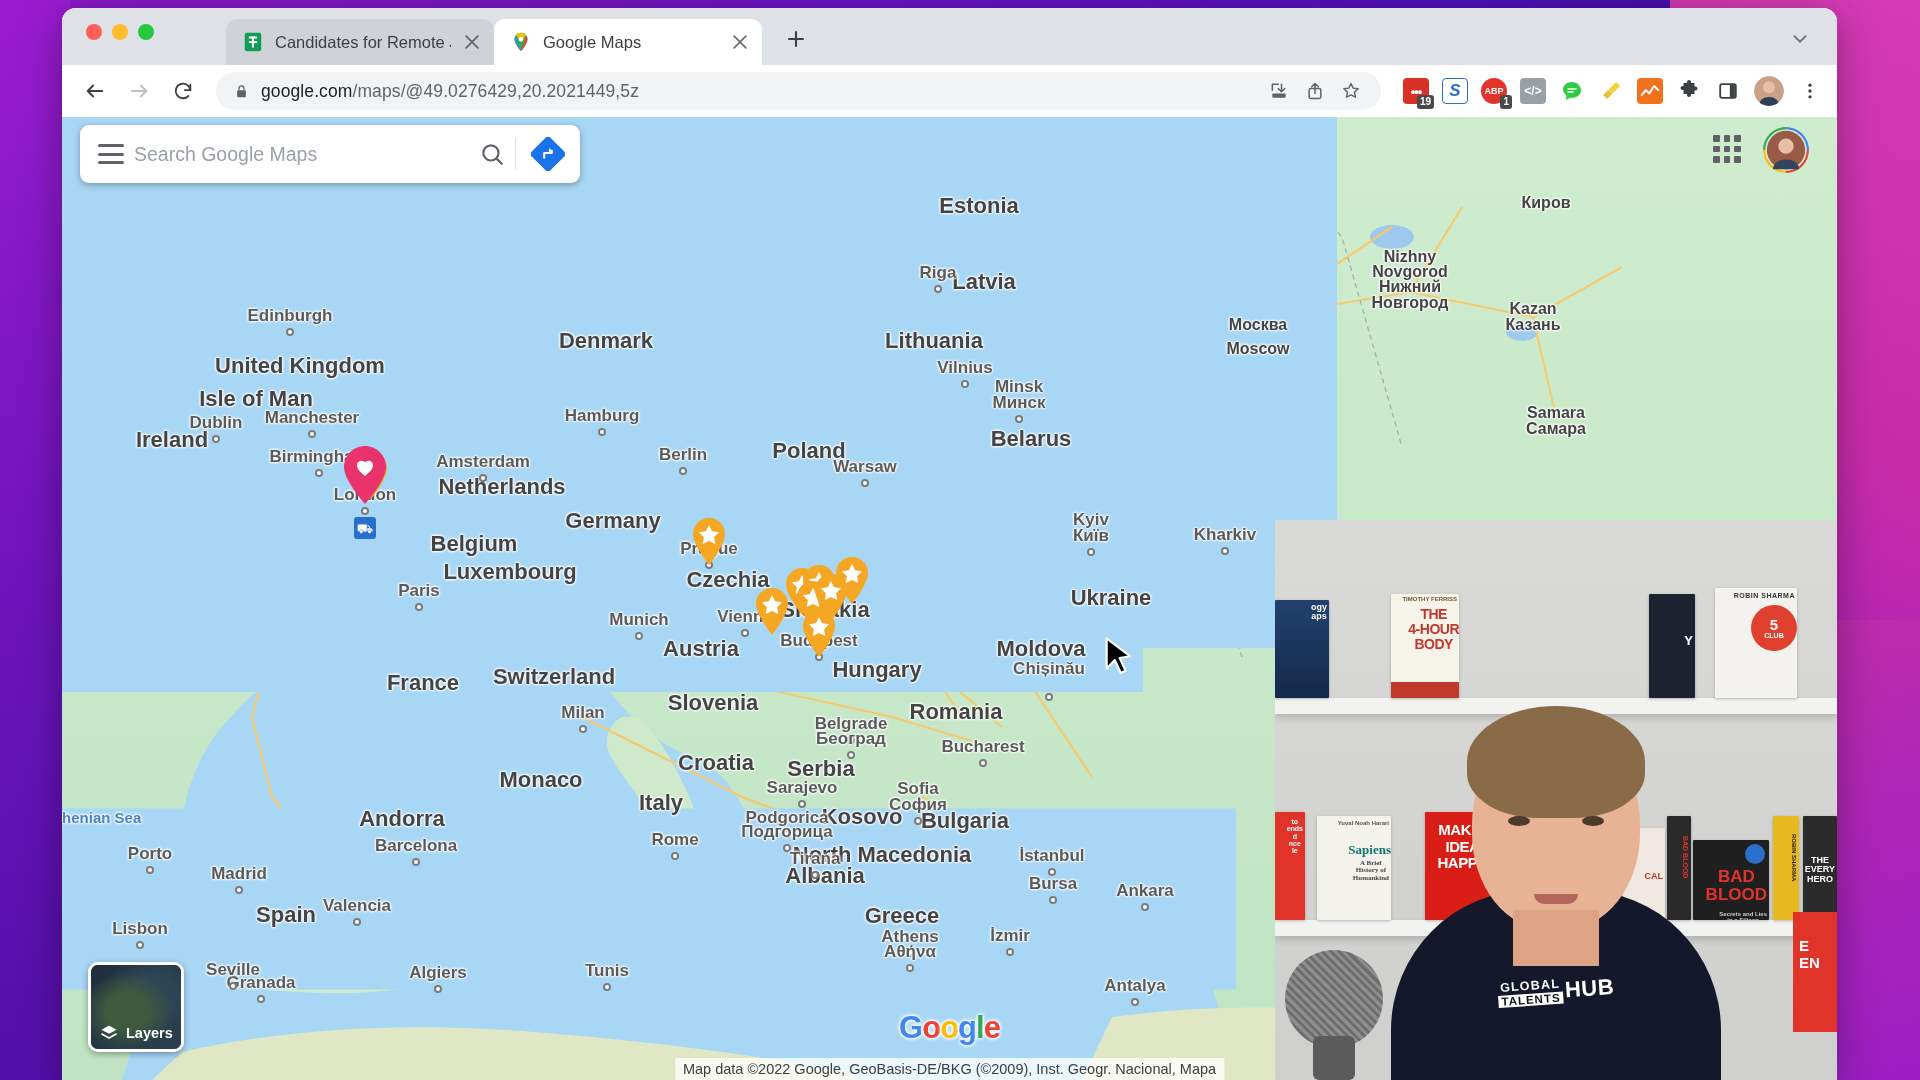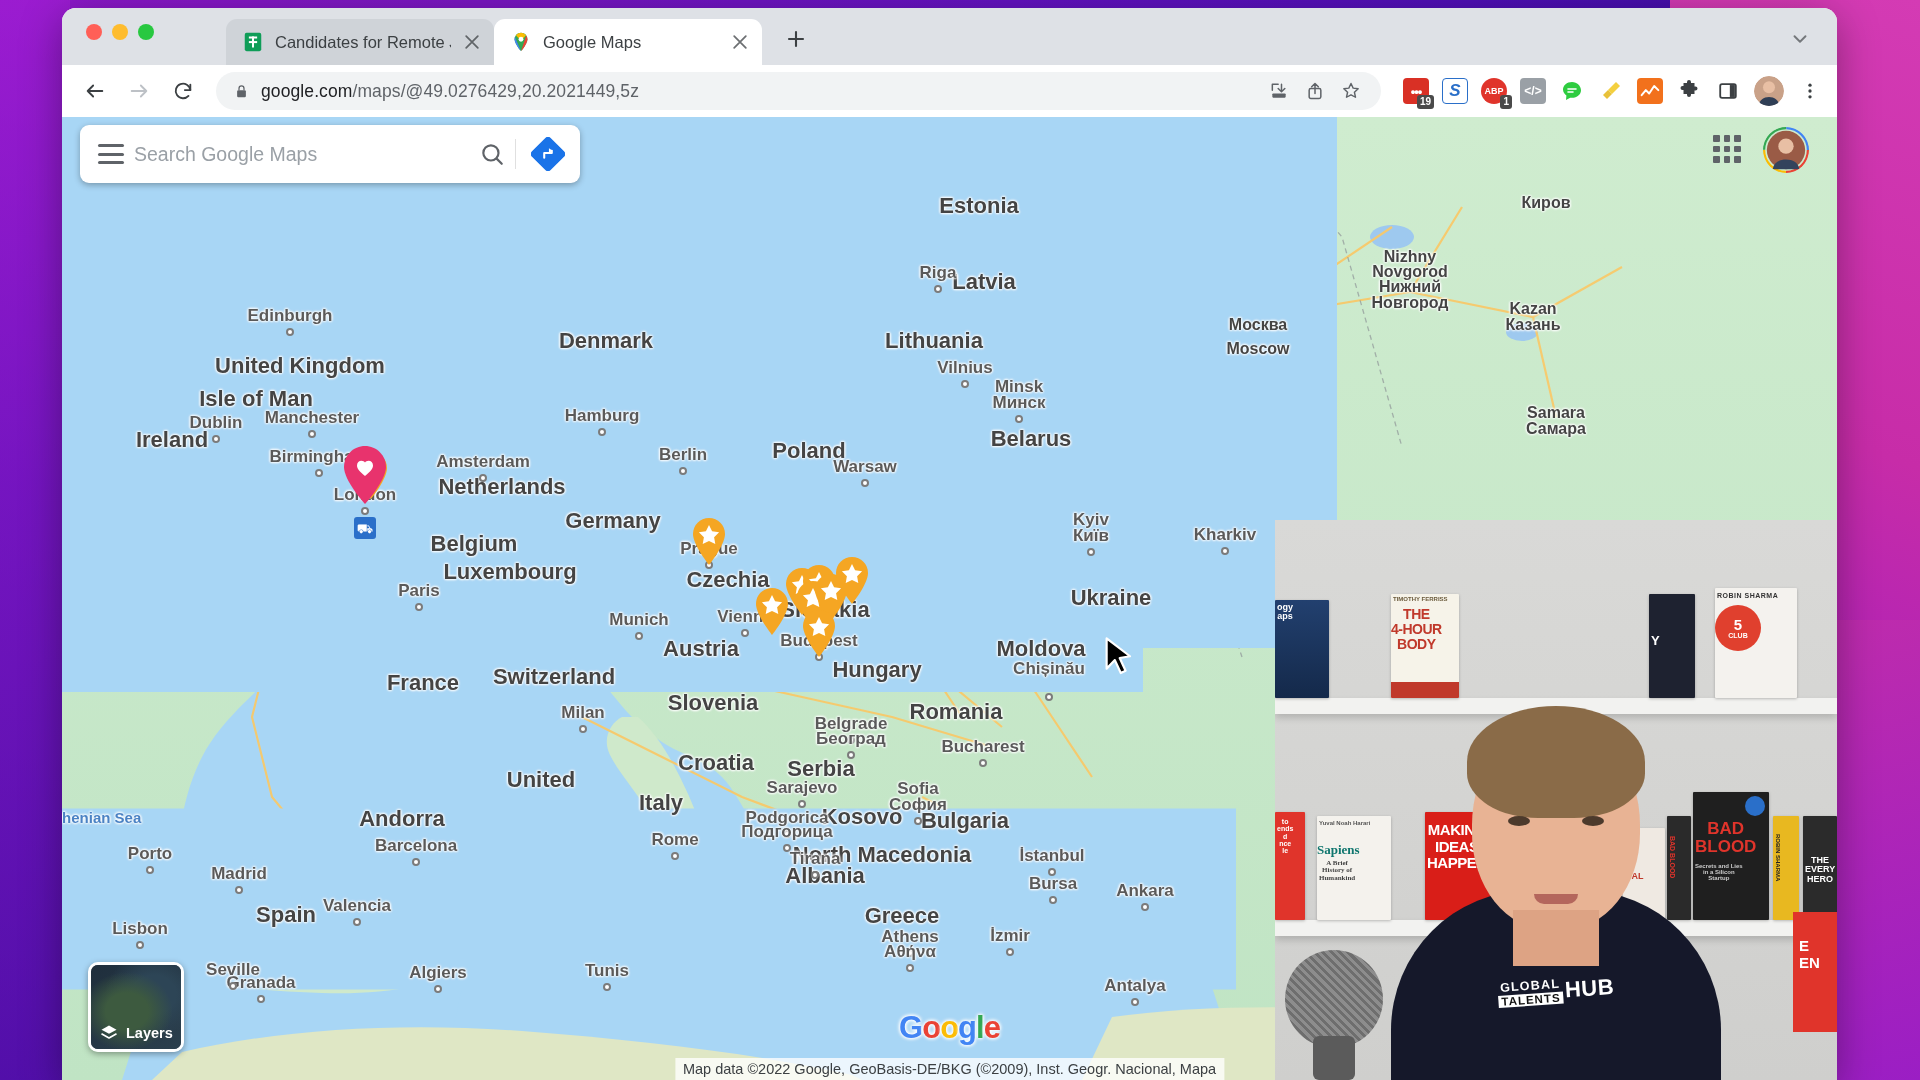--- a/index.html
+++ b/index.html
@@ -124,21 +124,21 @@
 
   .cursor { position:absolute; width:34px; height:44px; pointer-events:none; }
 
   
   .webcam { position:absolute; right:0; bottom:0; width:562px; height:560px; overflow:hidden;
             background:#cfcfcf; }
   .wall { position:absolute; inset:0; background:linear-gradient(180deg,#d9d9d7,#cfcfcd); }
   .shelf { position:absolute; left:0; right:0; height:16px; background:#f2f2f0;
            box-shadow:0 4px 7px rgba(0,0,0,.16); }
   .book { position:absolute; bottom:0; border-radius:1px; box-shadow:0 1px 3px rgba(0,0,0,.25);
-          overflow:hidden; display:flex; flex-direction:column; align-items:flex-start; }
+          overflow:hidden; display:flex; flex-direction:column; align-items:flex-end; }
   .bt { color:#fff; font-size:9px; font-weight:700; text-align:center; line-height:1.05; padding:3px 2px; }
   .person { position:absolute; left:50%; bottom:0; transform:translateX(-50%); width:330px; height:420px; }
   .shirt { position:absolute; left:50%; bottom:0; transform:translateX(-50%); width:330px; height:190px;
            background:#15182a; border-radius:140px 140px 0 0; }
   .shirtlogo { position:absolute; left:50%; bottom:76px; transform:translateX(-50%) rotate(-4deg);
                display:flex; align-items:flex-end; gap:2px; }
   .sl-left { display:flex; flex-direction:column; align-items:center; gap:1px; }
   .sl-global { color:#fff; font-size:12.5px; font-weight:700; letter-spacing:1.2px; }
   .sl-tal { background:#fff; color:#111; font-size:11.5px; font-weight:700; letter-spacing:1px; padding:0 3px;}
   .sl-hub { color:#fff; font-size:22px; font-weight:800; letter-spacing:.5px; }
@@ -416,21 +416,21 @@
         <div class="label country" style="left: 1049px; top: 481px;">Ukraine</div>
         <div class="label country" style="left: 639px; top: 532px;">Austria</div>
         <div class="label country" style="left: 979px; top: 532px;">Moldova</div>
         <div class="label country" style="left: 492px; top: 560px;">Switzerland</div>
         <div class="label country" style="left: 815px; top: 553px;">Hungary</div>
         <div class="label country" style="left: 361px; top: 566px;">France</div>
         <div class="label country" style="left: 651px; top: 586px;">Slovenia</div>
         <div class="label country" style="left: 894px; top: 595px;">Romania</div>
         <div class="label country" style="left: 654px; top: 646px;">Croatia</div>
         <div class="label country" style="left: 759px; top: 652px;">Serbia</div>
-        <div class="label country" style="left: 479px; top: 663px;">United</div>
+        <div class="label country" style="left: 479px; top: 663px;">Monaco</div>
         <div class="label country" style="left: 599px; top: 686px;">Italy</div>
         <div class="label country" style="left: 800px; top: 700px;">Kosovo</div>
         <div class="label country" style="left: 903px; top: 704px;">Bulgaria</div>
         <div class="label country" style="left: 340px; top: 702px;">Andorra</div>
         <div class="label country" style="left: 820px; top: 738px;">North Macedonia</div>
         <div class="label country" style="left: 763px; top: 759px;">Albania</div>
         <div class="label country" style="left: 224px; top: 798px;">Spain</div>
         <div class="label country" style="left: 840px; top: 799px;">Greece</div>
       </div>
     <div id="city-labels">
@@ -696,21 +696,21 @@
         </div>
         <div class="book" style="left:150px;width:74px;height:108px;background:#d91e18">
           <div class="bt" style="font-size:15px;padding-top:10px;letter-spacing:-.5px;line-height:1.1">MAKING<br>IDEAS<br>HAPPEN</div>
         </div>
         <div class="book" style="left:348px;width:42px;height:92px;background:#efe9e2">
           <div class="bt" style="color:#c0392b;font-size:9px;padding-top:44px">CAL</div>
         </div>
         <div class="book" style="left:392px;width:24px;height:104px;background:#2a2a2a">
           <div class="bt" style="color:#e0342b;font-size:7px;padding-top:20px;writing-mode:vertical-rl">BAD BLOOD</div>
         </div>
-        <div class="book" style="left:418px;width:76px;height:128px;background:#1f1f1f">
+        <div class="book" style="left:418px;width:76px;height:80px;background:#1f1f1f">
           <div style="position:absolute;right:4px;top:4px;width:20px;height:20px;border-radius:50%;background:#2a6fc9"></div>
           <div class="bt" style="color:#e0342b;font-size:17px;padding-top:28px;line-height:1.05;font-weight:800">BAD<br>BLOOD</div>
           <div class="bt" style="color:#ccc;font-size:6px;padding-top:4px">Secrets and Lies<br>in a Silicon<br>Startup</div>
         </div>
         <div class="book" style="left:498px;width:26px;height:104px;background:#e8b820">
           <div class="bt" style="color:#222;font-size:6px;padding-top:18px;writing-mode:vertical-rl">ROBIN SHARMA</div>
         </div>
         <div class="book" style="left:528px;width:34px;height:104px;background:#2b2b2b">
           <div class="bt" style="color:#fff;font-size:9px;padding-top:40px;line-height:1.05">THE<br>EVERY<br>HERO</div>
         </div>

